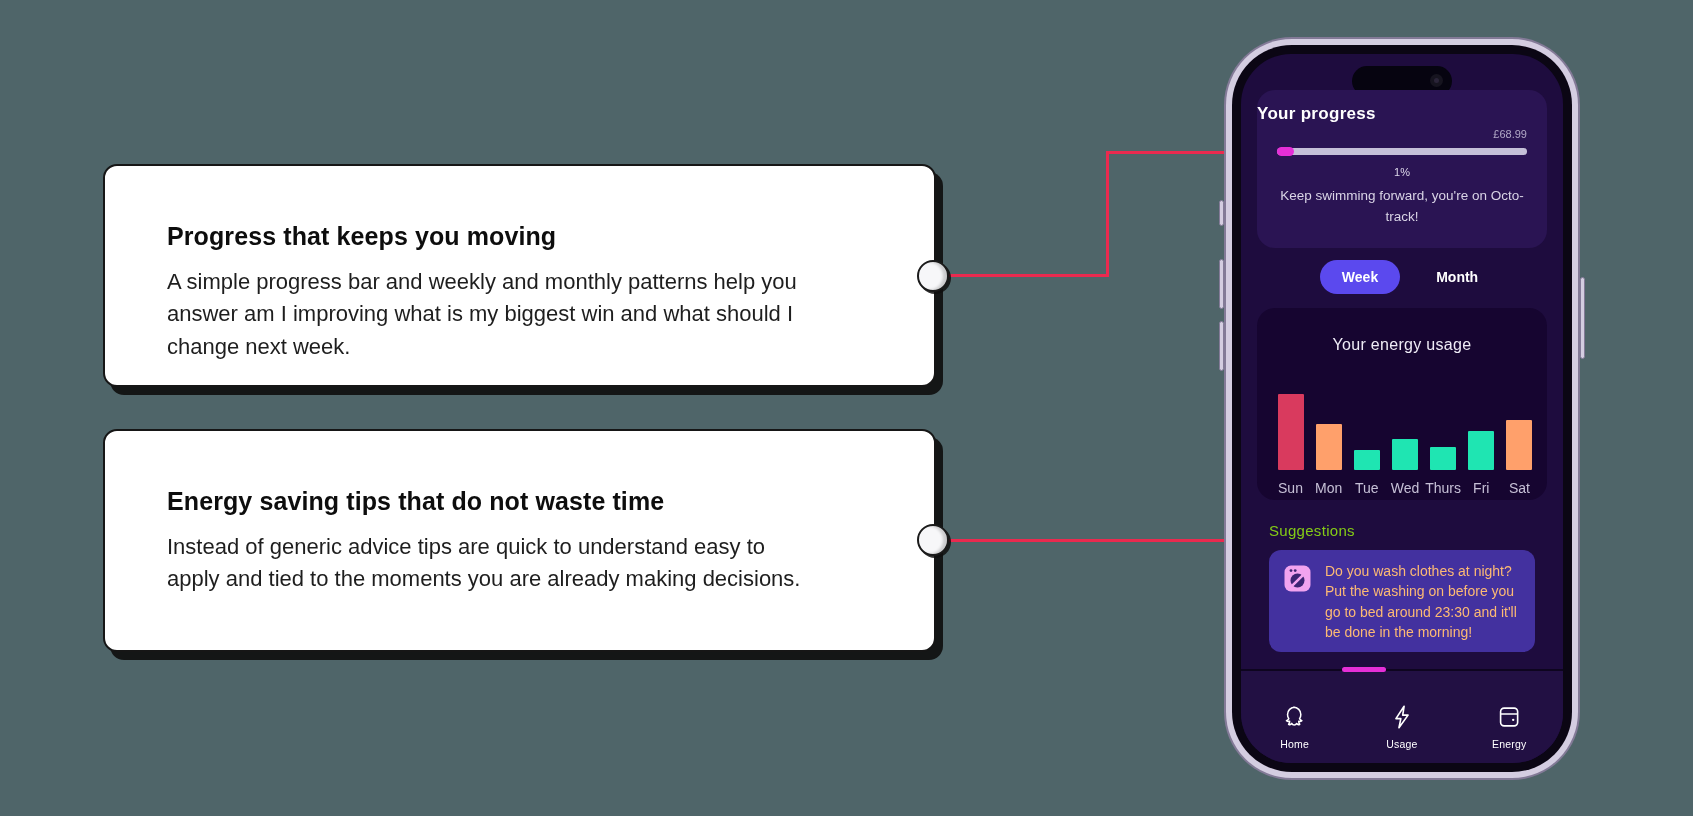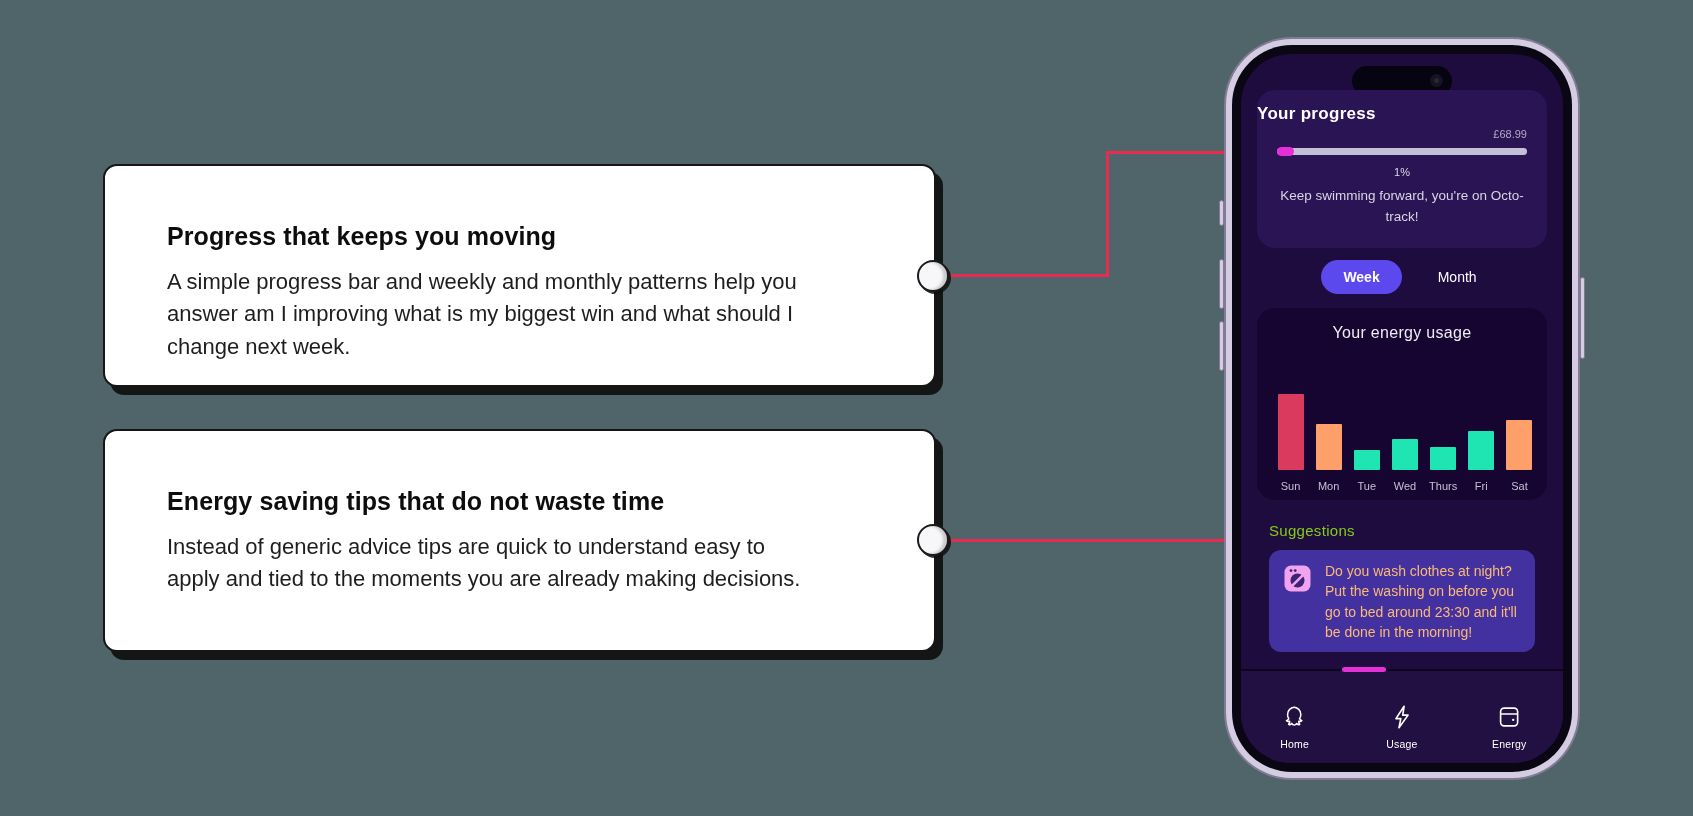--- a/index.html
+++ b/index.html
@@ -65,31 +65,31 @@
   .pc-fill { position:absolute; left:0; top:-1px; width:17px; height:9px; border-radius:5px; background:#e52fd7; }
   .pc-percent { position:absolute; top:76px; left:0; width:100%; text-align:center; font-size:11px; color:#ddd8ea; }
   .pc-message { position:absolute; top:96px; left:22px; right:22px; text-align:center;
     font-size:13.5px; line-height:1.55; color:#d9d4e6; }
 
   
   .toggle { position:absolute; top:204px; left:0; right:0; height:38px;
     display:flex; justify-content:center; align-items:center; gap:30px; }
   .pill-week { padding:9px 22px; border-radius:20px; background:#5b49ee;
     font-size:14px; font-weight:600; color:#ffffff; cursor:pointer; }
-  .pill-month { font-size:14px; font-weight:400; color:#ffffff; cursor:pointer; padding:9px 6px; }
+  .pill-month { font-size:14px; font-weight:700; color:#ffffff; cursor:pointer; padding:9px 6px; }
 
   
   .energy-card { position:absolute; left:16px; top:254px; width:290px; height:192px;
     border-radius:18px; background:#160530; }
-  .ec-title { padding-top:16px; text-align:center; font-size:16px; color:#efecf6; letter-spacing:0.3px; }
+  .ec-title { padding-top:28px; text-align:center; font-size:16px; color:#efecf6; letter-spacing:0.3px; }
   .chart { position:absolute; left:20px; right:14px; bottom:8px;
     display:flex; justify-content:space-between; align-items:flex-end; }
   .bar-col { display:flex; flex-direction:column; align-items:center; width:27px; }
   .bar { width:26px; border-radius:1px; }
-  .bar-label { margin-top:10px; height:12px; font-size:11px; color:#c6c0d6; }
+  .bar-label { margin-top:10px; height:12px; font-size:14px; color:#c6c0d6; }
 
   
   .sugg-heading { position:absolute; left:28px; top:468px; font-size:15px; color:#84cc16; letter-spacing:0.3px; }
   .sugg-card { position:absolute; left:28px; right:28px; top:496px; height:102px;
     border-radius:12px; background:#43319f; }
   .sugg-icon { position:absolute; left:15px; top:15px; }
   .sugg-text { position:absolute; left:56px; top:11px; right:10px;
     font-size:14px; line-height:1.46; color:#fdba74; }
 
   

